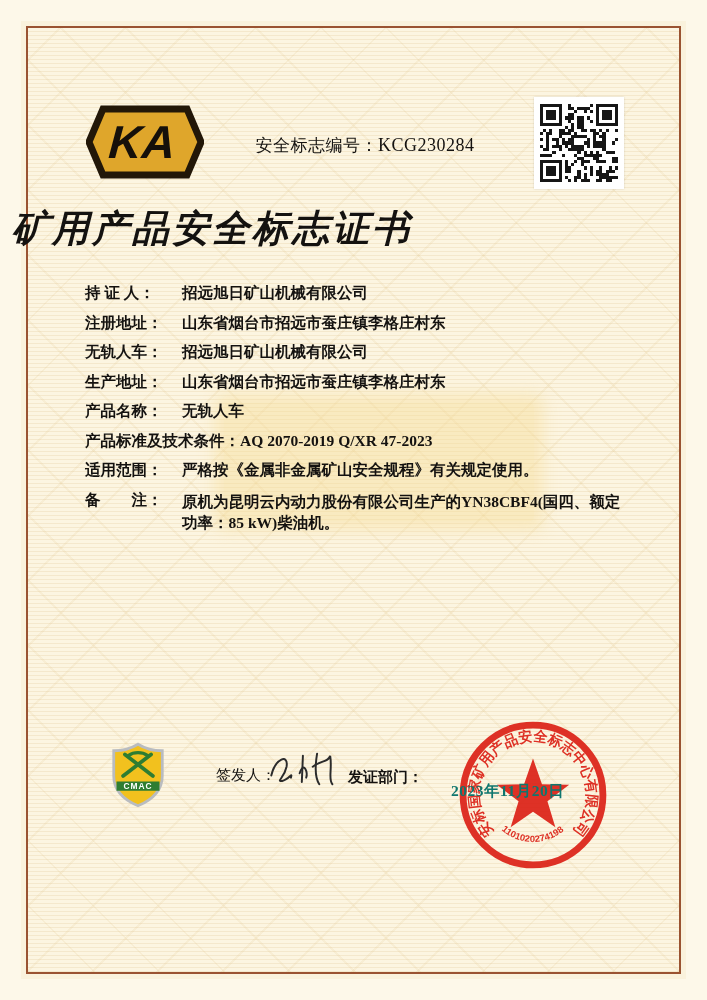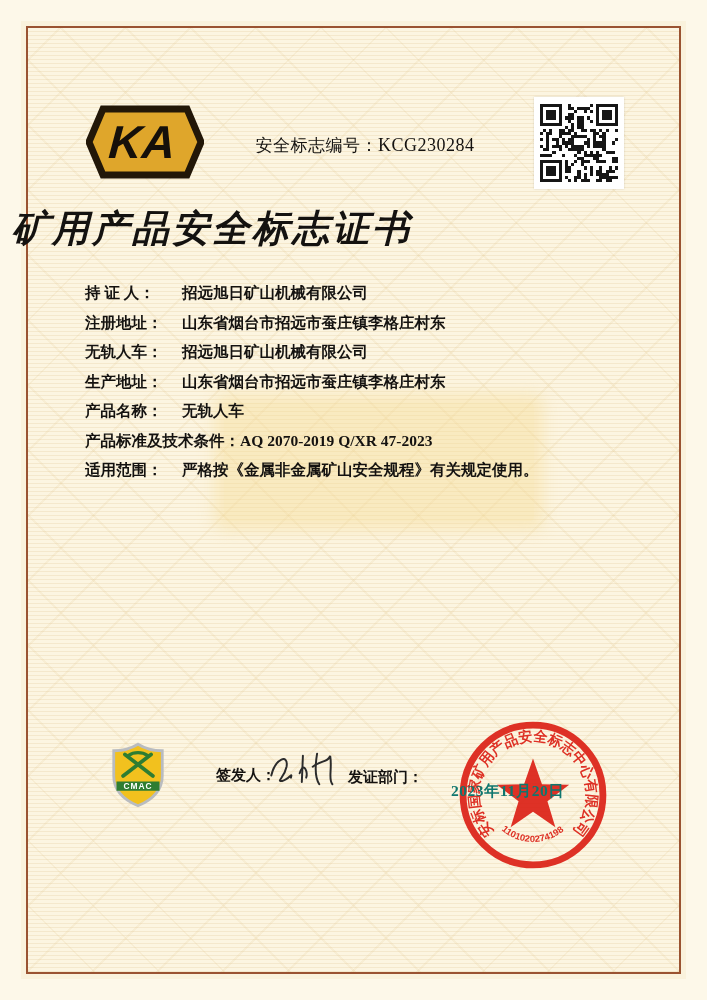--- a/index.html
+++ b/index.html
@@ -48,21 +48,21 @@
   .frow.dates .val1{flex:0 0 170px;}
   .frow.dates .lbl2{flex:0 0 90px;white-space:pre;}
   .frow.remark{margin-top:4px;}
   .frow.remark .val{max-width:450px;line-height:21px;}
 
   .statement{position:absolute;left:85px;top:638px;width:540px;font-size:15.5px;font-weight:bold;
              line-height:21.5px;text-align:justify;text-indent:2em;}
 
   
   .badge{position:absolute;left:110px;top:742px;width:56px;height:66px;}
-  .signer{position:absolute;left:216px;top:766px;font-size:15px;font-weight:bold;}
+  .signer{position:absolute;left:216px;top:766px;font-size:15px;font-weight:normal;}
   .signature{position:absolute;left:264px;top:746px;width:80px;height:48px;}
   .dept{position:absolute;left:348px;top:768px;font-size:15px;font-weight:bold;text-align:center;}
   .seal{position:absolute;left:457px;top:719px;width:152px;height:152px;opacity:.93;}
   .seal-date{position:absolute;left:451px;top:781px;font-size:15.5px;font-weight:bold;color:#0f766e;
              z-index:5;letter-spacing:.5px;}
 </style>
 </head>
 <body>
 
 <div class="page">
@@ -327,20 +327,24 @@
     <span class="val">AQ 2070-2019 Q/XR 47-2023</span>
   </div>
 
   <div class="frow">
     <span class="lbl">适用范围：</span>
     <span class="val">严格按《金属非金属矿山安全规程》有关规定使用。</span>
   </div>
 </div>
 
 
+      <div class="frow remark">
+        <span class="lbl">备　　注：</span>
+        <span class="val">原机为昆明云内动力股份有限公司生产的YN38CBF4(国四、额定功率：85 kW)柴油机。</span>
+      </div>
     </div>
 
 
     <svg class="badge" viewBox="0 0 60 70">
       <path d="M30,2 C38,7 48,9 56,9 L56,36 C56,53 44,62 30,68 C16,62 4,53 4,36 L4,9 C12,9 22,7 30,2 Z" fill="#f2c11e" stroke="#b9bcc0" stroke-width="3"></path>
       <g stroke="#2e7d32" stroke-width="4" stroke-linecap="round" fill="none">
         <path d="M14,36 L44,13"></path>
         <path d="M16,13 L46,36"></path>
         <path d="M20,14 a14,10 0 0 1 20,0" stroke-width="3.5"></path>
       </g>

